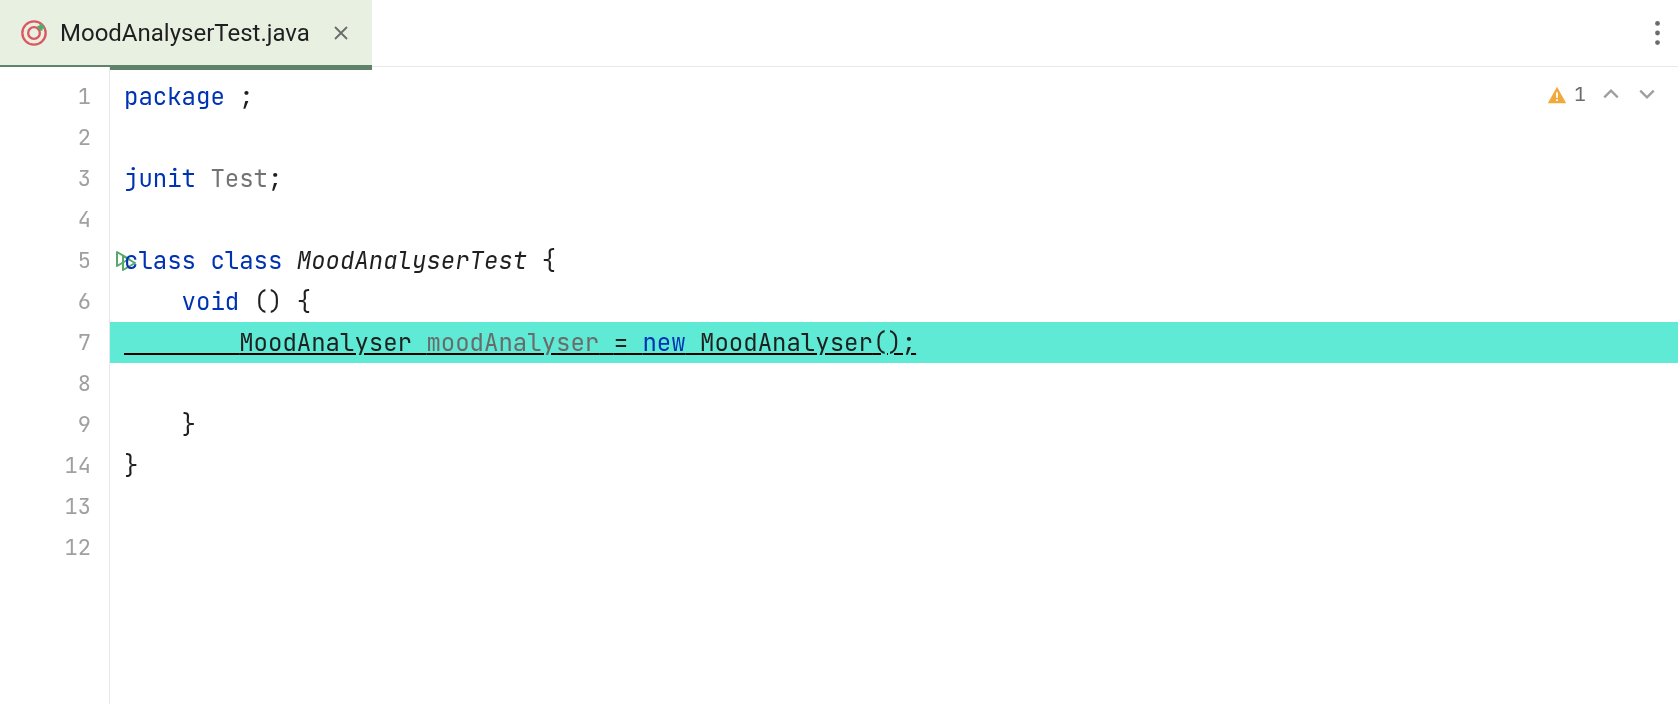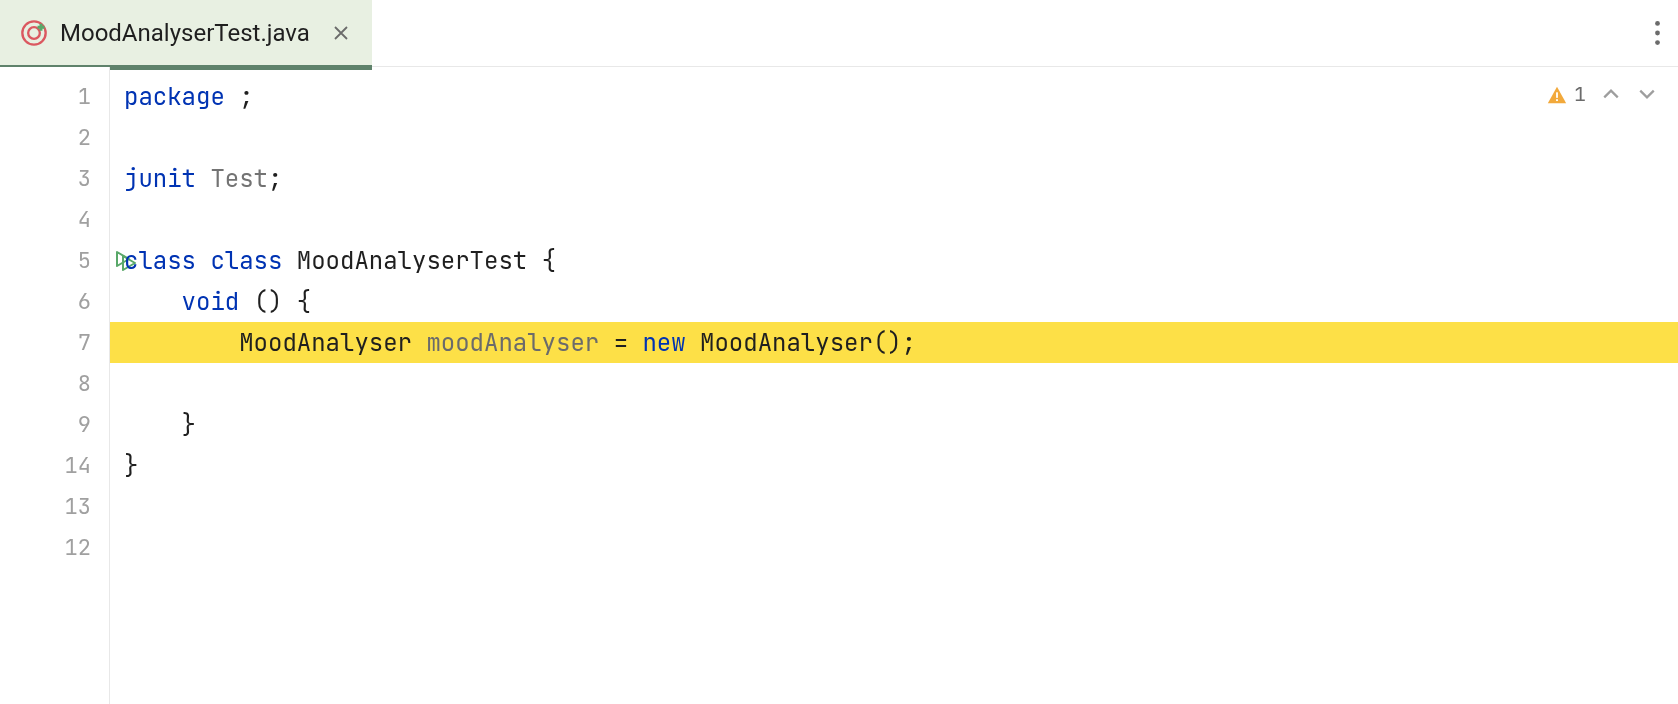--- a/index.html
+++ b/index.html
@@ -118,28 +118,29 @@
       position: relative;
     }
     .code-line {
       height: 41px;
       display: flex;
       align-items: center;
       white-space: pre;
       position: relative;
     }
     .code-line.highlighted {
-      background: #fde047;
+      background: #5eead4;
       margin-left: -14px;
       padding-left: 14px;
       width: calc(100% + 14px);
+      text-decoration: underline;
     }
     .kw { color: #0033b3; }
     .pkg { color: #1f1f1f; }
-    .cls { color: #1f1f1f; }
+    .cls { color: #1f1f1f; font-style: italic; }
     .annotation { color: #9e880d; }
     .typename { color: #1f1f1f; }
     .varname { color: #6b6b6b; }
     .punct { color: #1f1f1f; }
     .import-cls { color: #737373; }
     .method { color: #1f1f1f; }
     .status-area {
       position: absolute;
       top: 14px;
       right: 20px;

